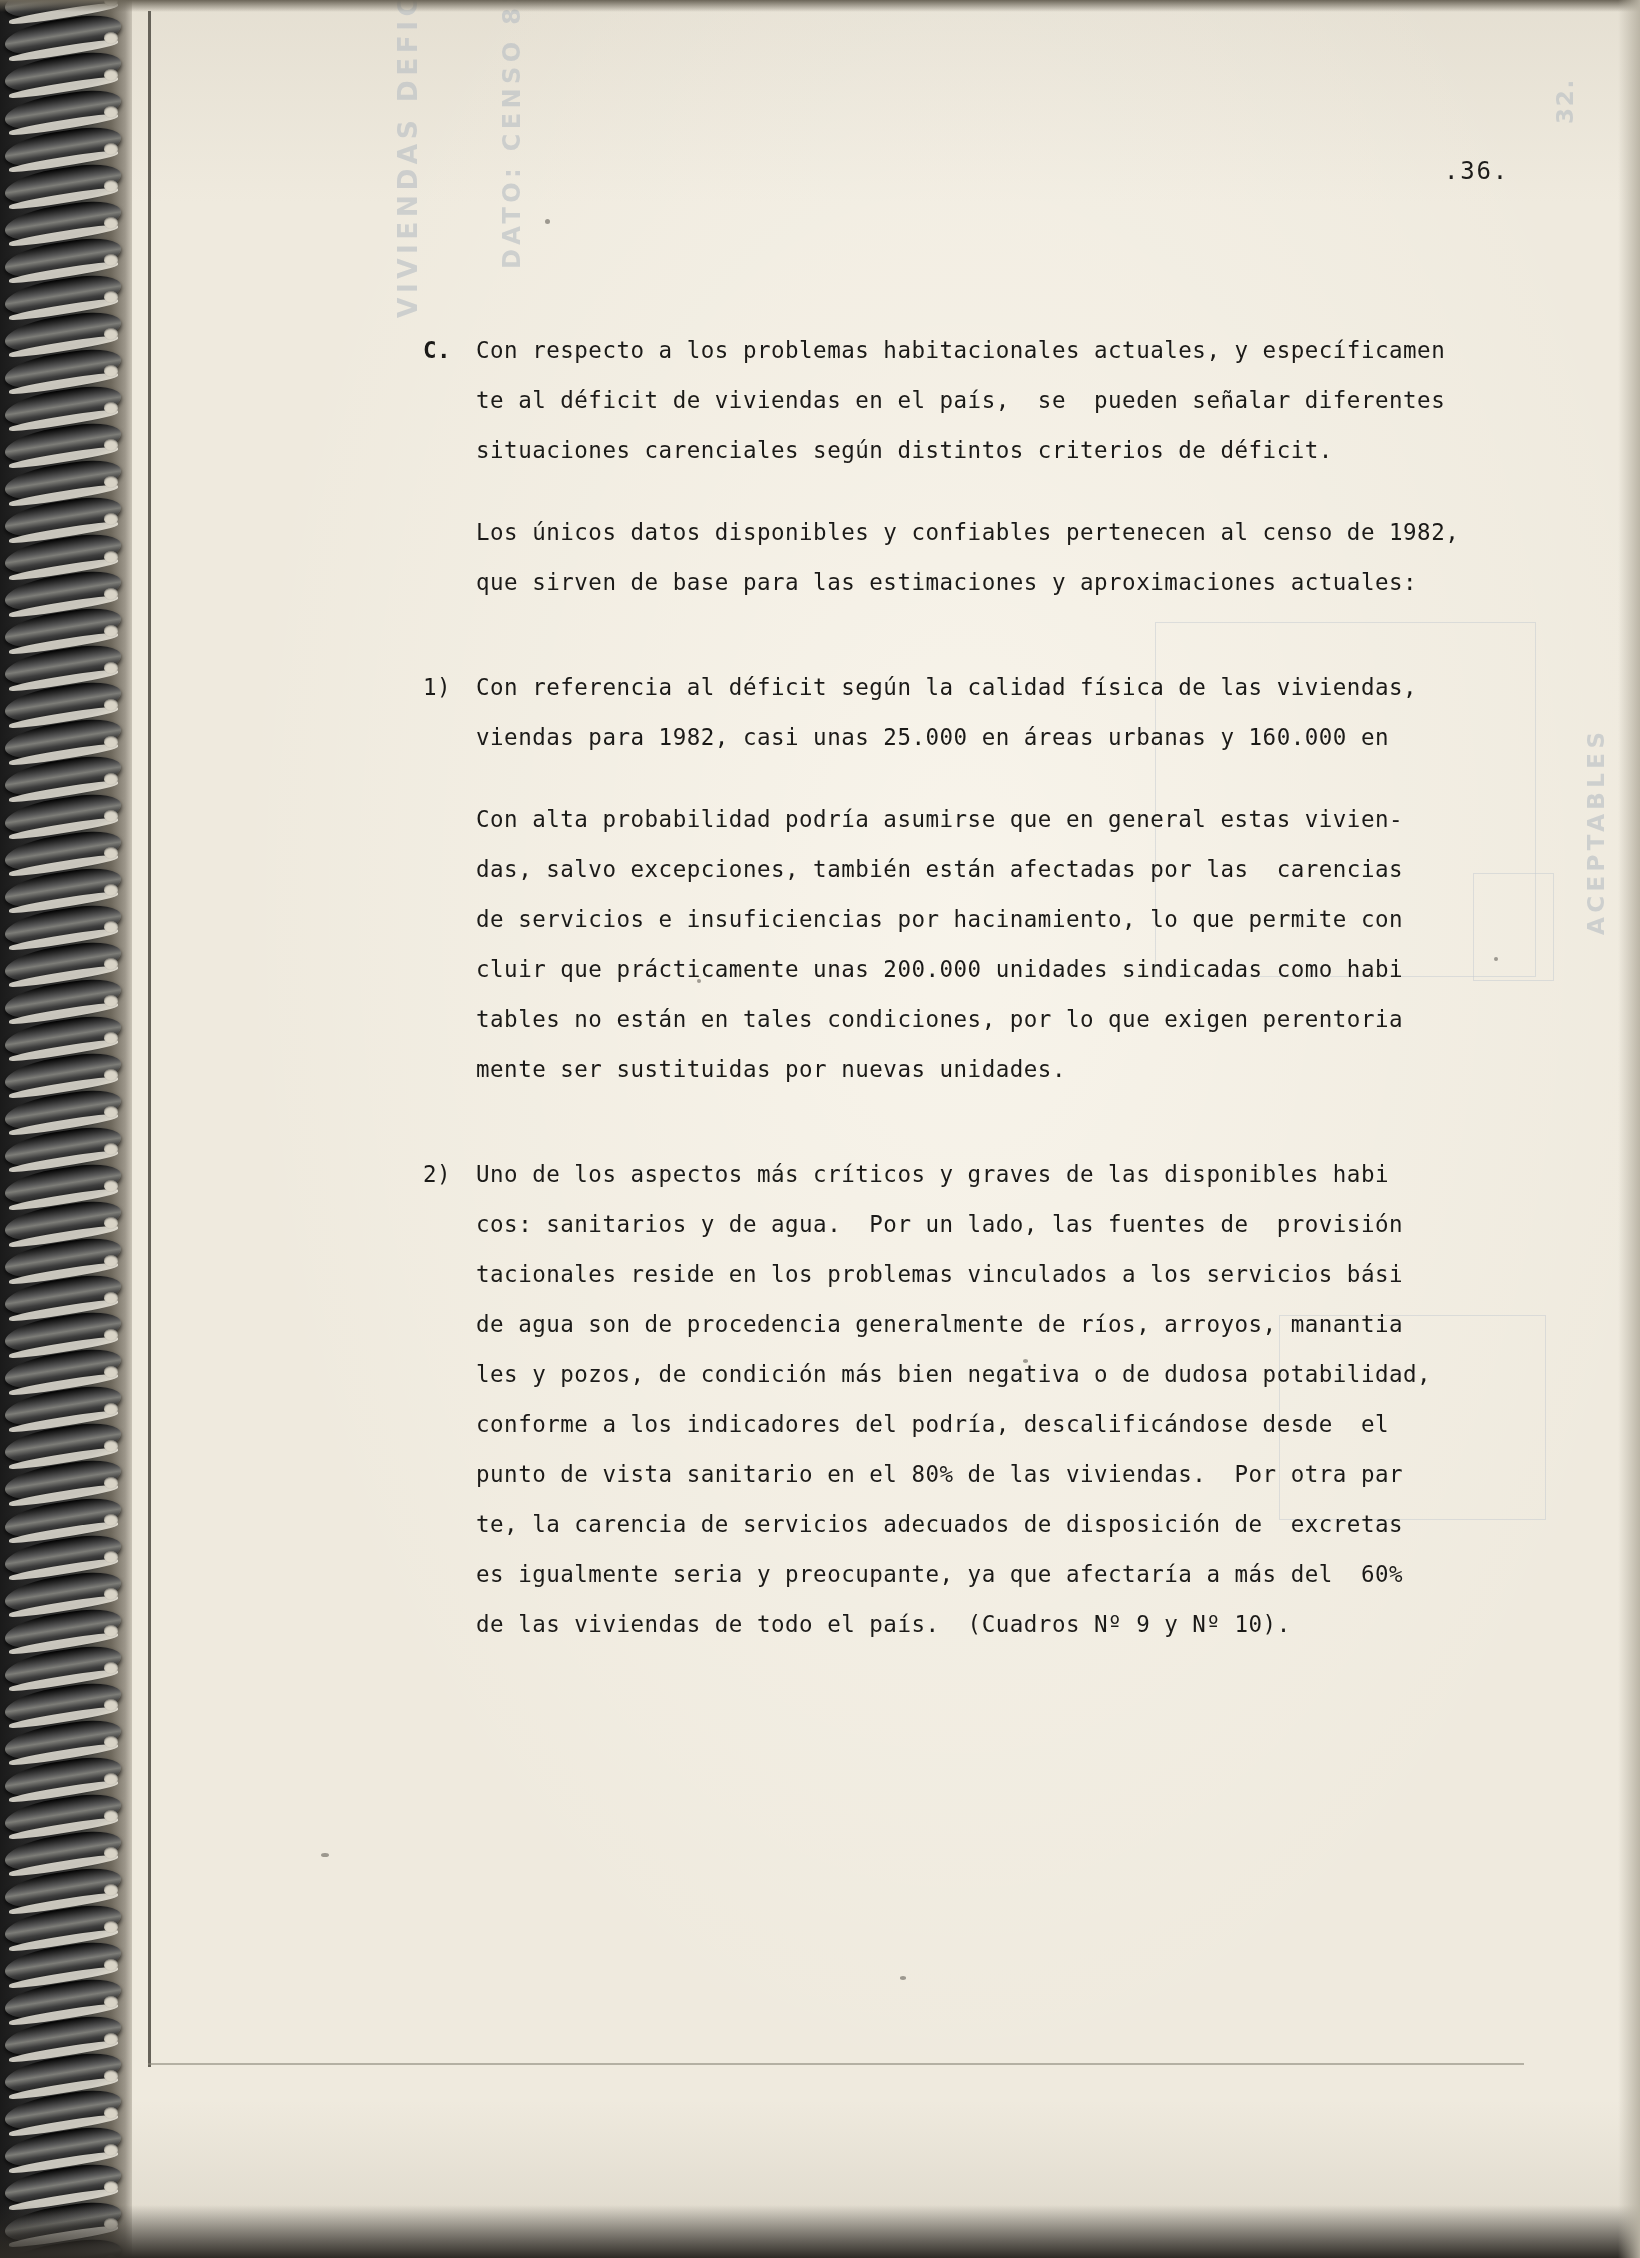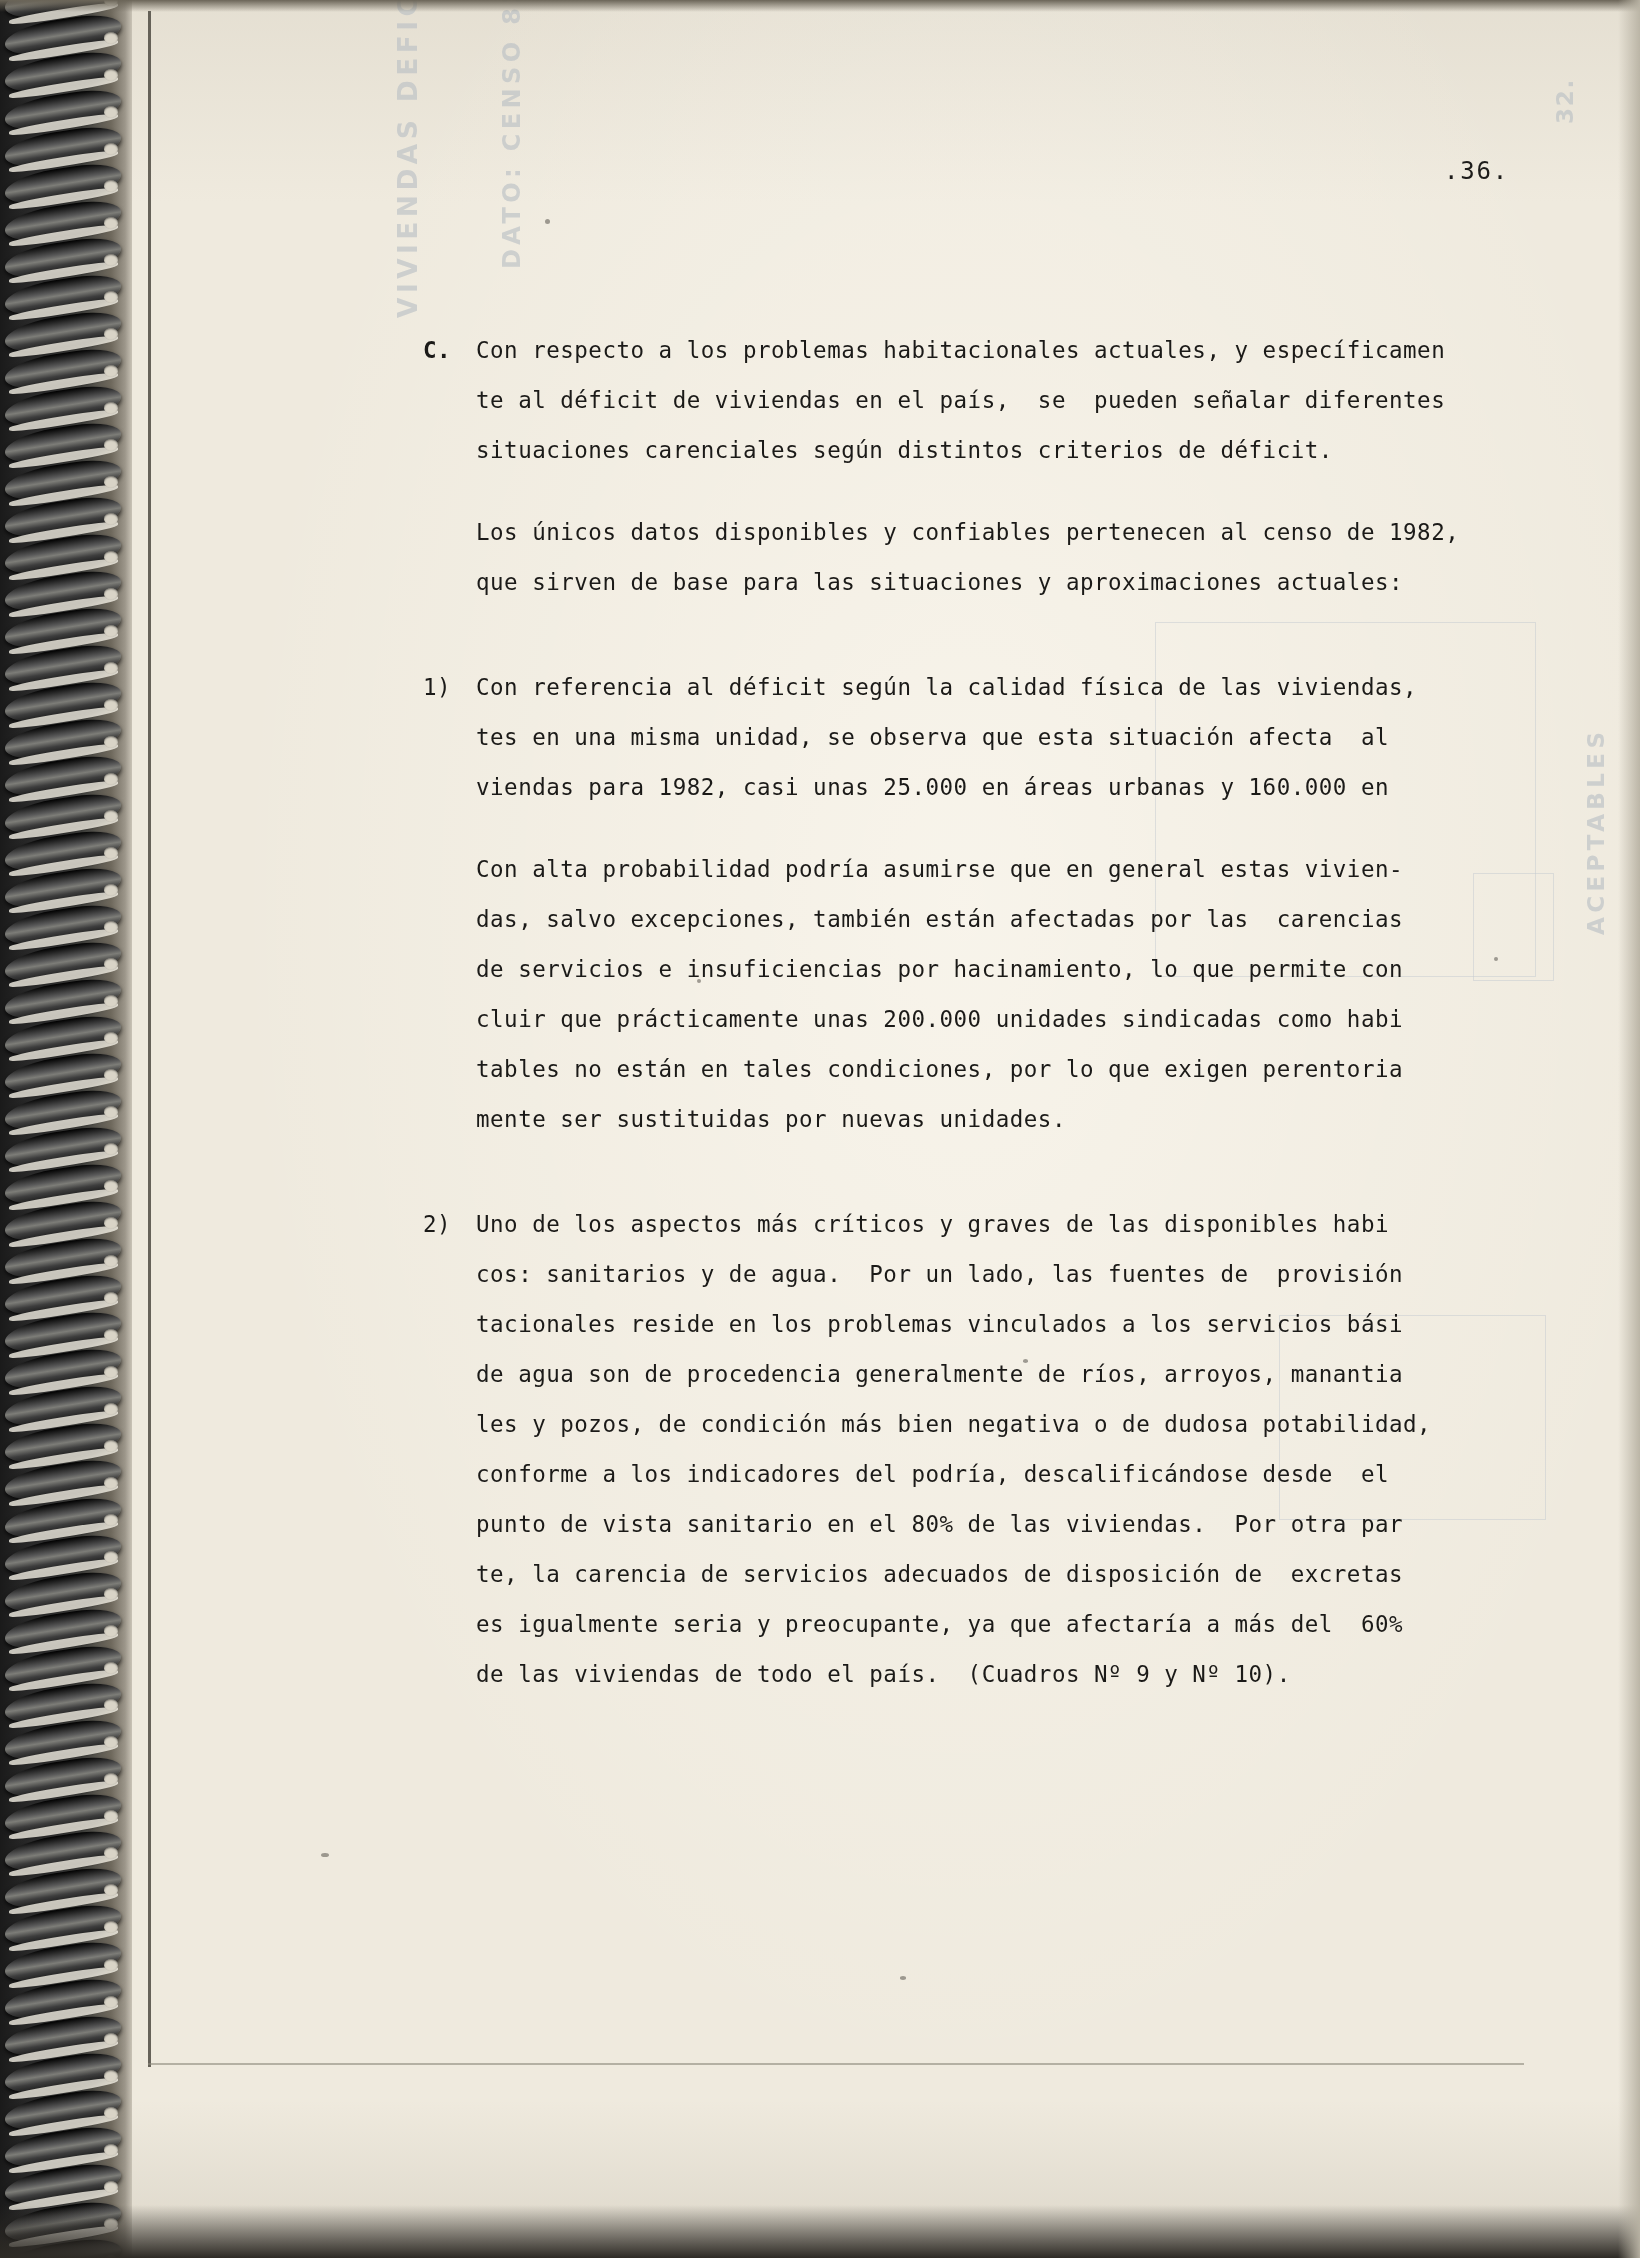--- a/index.html
+++ b/index.html
@@ -431,26 +431,25 @@
 
     <div class="content" id="body-content">
         <div class="para indent-hang">
           <span class="marker">C.</span>
           <div class="line">Con respecto a los problemas habitacionales actuales, y específicamen</div>
           <div class="line">te al déficit de viviendas en el país,  se  pueden señalar diferentes</div>
           <div class="line">situaciones carenciales según distintos criterios de déficit.</div>
         </div>
         <div class="para blockC sp-top">
           <div class="line">Los únicos datos disponibles y confiables pertenecen al censo de 1982,</div>
-          <div class="line">que sirven de base para las situaciones y aproximaciones actuales:</div>
+          <div class="line">que sirven de base para las estimaciones y aproximaciones actuales:</div>
         </div>
         <div class="para indent-hang sp-top-big">
           <span class="marker num">1)</span>
           <div class="line">Con referencia al déficit según la calidad física de las viviendas,</div>
-          <div class="line">tes en una misma unidad, se observa que esta situación afecta  al</div>
           <div class="line">viendas para 1982, casi unas 25.000 en áreas urbanas y 160.000 en</div>
         </div>
         <div class="para indent-hang sp-top">
           <div class="line">Con alta probabilidad podría asumirse que en general estas vivien-</div>
           <div class="line">das, salvo excepciones, también están afectadas por las  carencias</div>
           <div class="line">de servicios e insuficiencias por hacinamiento, lo que permite con</div>
           <div class="line">cluir que prácticamente unas 200.000 unidades sindicadas como habi</div>
           <div class="line">tables no están en tales condiciones, por lo que exigen perentoria</div>
           <div class="line">mente ser sustituidas por nuevas unidades.</div>
         </div>

